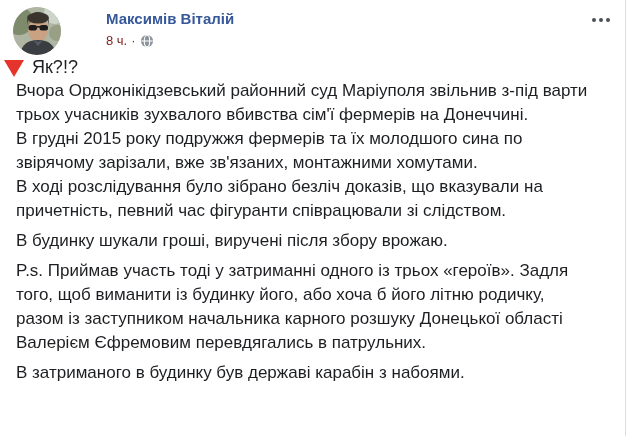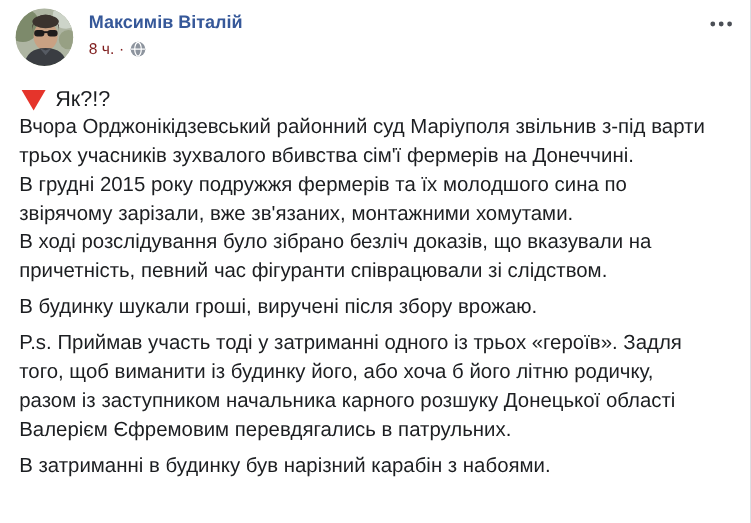--- a/index.html
+++ b/index.html
@@ -16,20 +16,21 @@
     border-right: 1px solid #dcdee3;
     font-family: "Liberation Sans", sans-serif;
     color: #1c1e21;
     overflow: hidden;
   }
   
   .post-header {
     display: flex;
     align-items: flex-start;
     padding: 7px 16px 0 13px;
+    gap: 32px;
   }
   .avatar {
     width: 48px;
     height: 48px;
     border-radius: 50%;
     overflow: hidden;
     flex-shrink: 0;
     cursor: pointer;
     background: #b9c0ad;
   }
@@ -74,22 +75,22 @@
   .ellipsis-icon i {
     width: 4px;
     height: 4px;
     border-radius: 50%;
     background: #4b4f56;
   }
   
   .status-line {
     display: flex;
     align-items: center;
-    padding: 0 18px;
-    margin-top: 15px;
+    padding: 0 4px;
+    margin-top: 0;
     height: 24px;
   }
   .red-triangle-down {
     width: 0;
     height: 0;
     border-left: 10px solid transparent;
     border-right: 10px solid transparent;
     border-top: 17px solid #e5342b;
     margin-top: 2px;
   }
@@ -179,16 +180,16 @@
 трьох учасників зухвалого вбивства сім'ї фермерів на Донеччині.</p>
       <p class="post-paragraph">В грудні 2015 року подружжя фермерів та їх молодшого сина по
 звірячому зарізали, вже зв'язаних, монтажними хомутами.</p>
       <p class="post-paragraph">В ході розслідування було зібрано безліч доказів, що вказували на
 причетність, певний час фігуранти співрацювали зі слідством.</p>
       <p class="post-paragraph">В будинку шукали гроші, виручені після збору врожаю.</p>
       <p class="post-paragraph">P.s. Приймав участь тоді у затриманні одного із трьох «героїв». Задля
 того, щоб виманити із будинку його, або хоча б його літню родичку,
 разом із заступником начальника карного розшуку Донецької області
 Валерієм Єфремовим перевдягались в патрульних.</p>
-      <p class="post-paragraph">В затриманні в будинку був нарізний карабін з набоями.</p>
+      <p class="post-paragraph">В затриманого в будинку був державі карабін з набоями.</p>
     </div>
 
 </div>
 
 </body></html>

